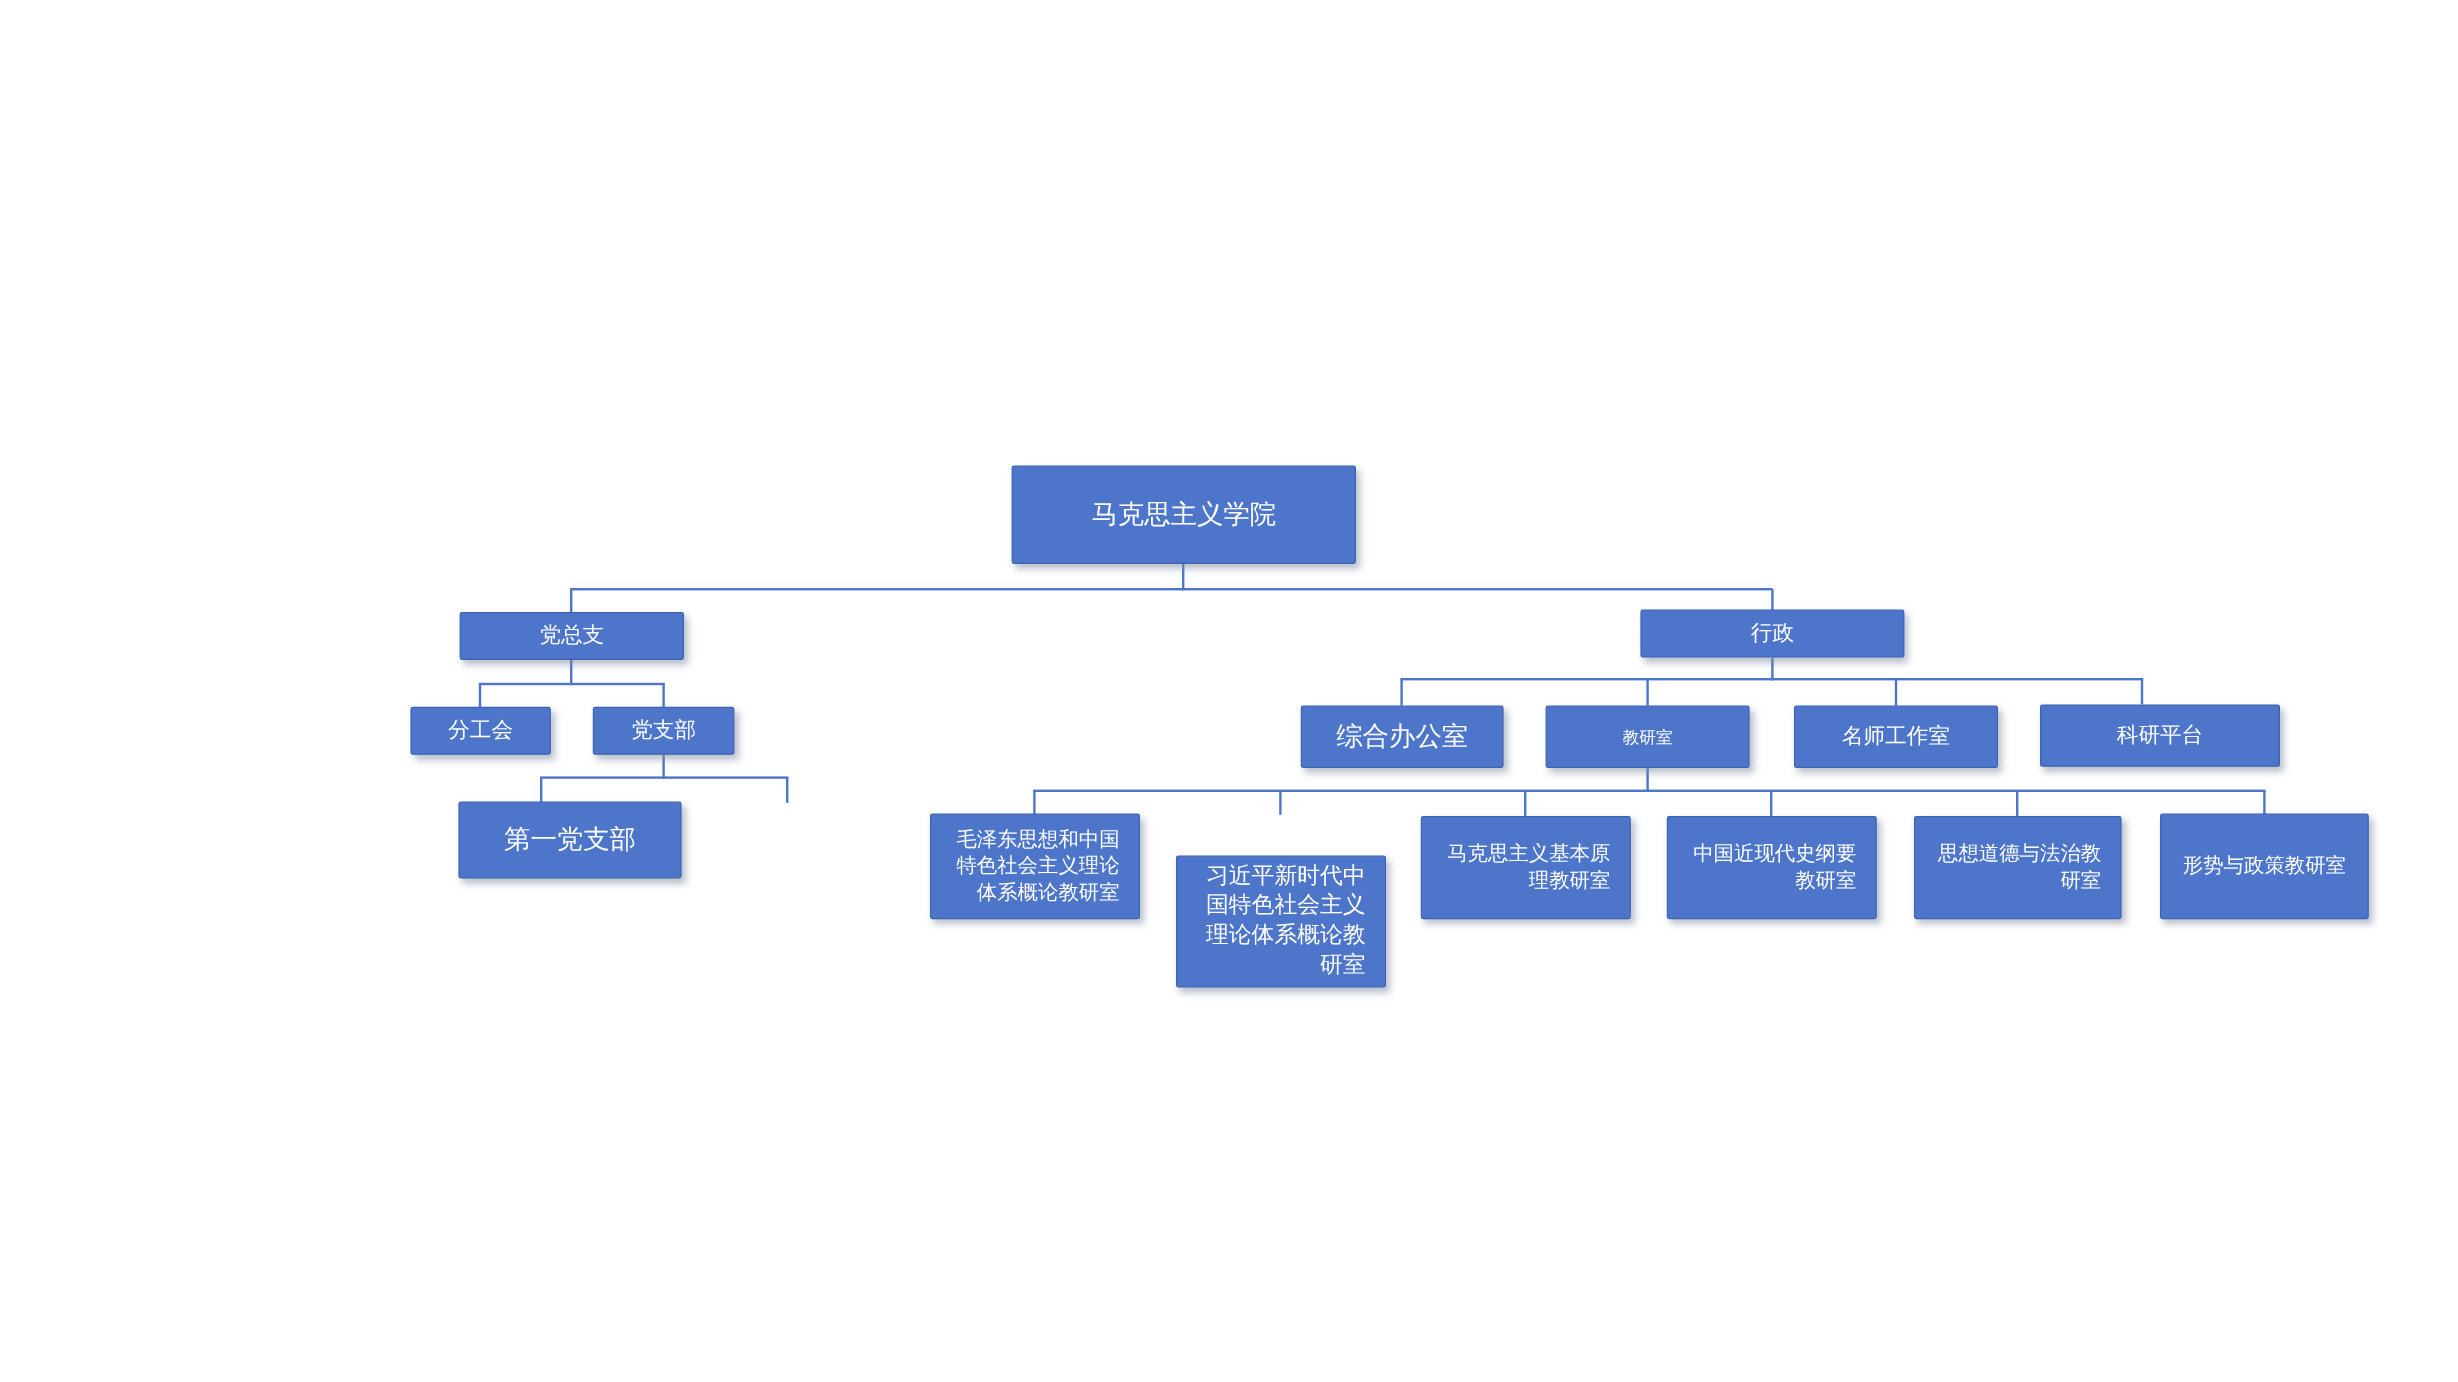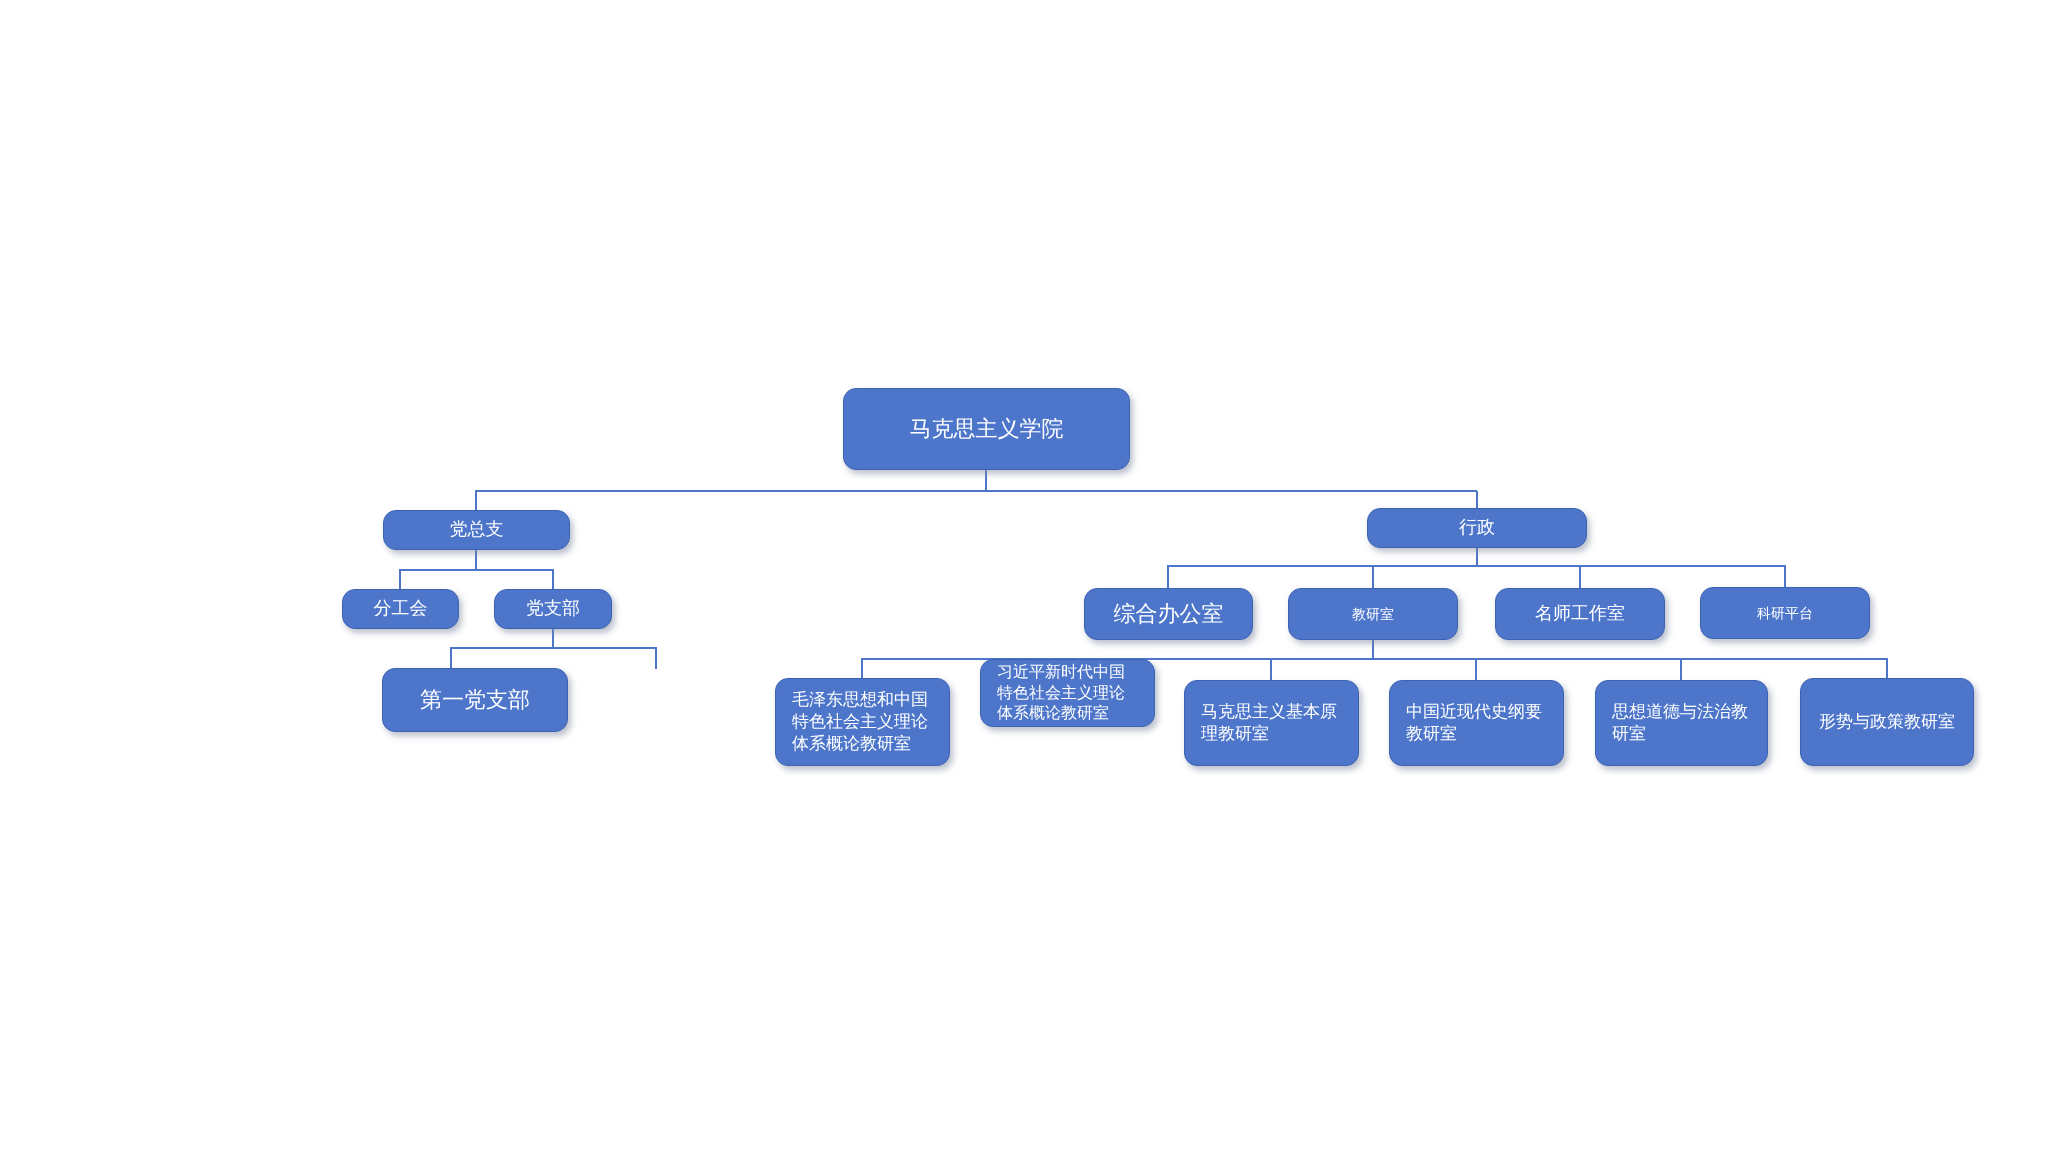--- a/index.html
+++ b/index.html
@@ -15,26 +15,26 @@
     width:2048px;height:1152px;
     background:var(--bg);
     overflow:hidden;
     font-family:"Liberation Sans","DejaVu Sans",sans-serif;
   }
   .node{
     position:absolute;
     box-sizing:border-box;
     background:var(--node-fill);
     border:1px solid var(--node-border);
-    border-radius:13px;
+    border-radius:2px;
     color:var(--node-text);
     display:flex;
     align-items:center;
     justify-content:center;
-    text-align:left;
+    text-align:right;
     line-height:1.3;
     box-shadow:3px 4px 6px rgba(130,140,160,0.55);
     padding:0 16px;
   }
   .vl{
     position:absolute;
     width:2px;
     background:var(--connector);
   }
   .hl{
@@ -91,25 +91,25 @@
 
   <div class="node" style="left:382px;top:668px;width:186px;height:64px;font-size:22px">第一党支部</div>
 
 
   <div class="node" style="left:1084px;top:588px;width:169px;height:52px;font-size:22px">综合办公室</div>
 
   <div class="node" style="left:1288px;top:588px;width:170px;height:52px;font-size:14px">教研室</div>
 
   <div class="node" style="left:1495px;top:588px;width:170px;height:52px;font-size:18px">名师工作室</div>
 
-  <div class="node" style="left:1700px;top:587px;width:170px;height:52px;font-size:14px">科研平台</div>
+  <div class="node" style="left:1700px;top:587px;width:200px;height:52px;font-size:18px">科研平台</div>
 
   <div class="node" style="left:775px;top:678px;width:175px;height:88px;font-size:17px">毛泽东思想和中国特色社会主义理论体系概论教研室</div>
 
-  <div class="node" style="left:980px;top:659px;width:175px;height:68px;font-size:16px">习近平新时代中国特色社会主义理论体系概论教研室</div>
+  <div class="node" style="left:980px;top:713px;width:175px;height:110px;font-size:19px">习近平新时代中国特色社会主义理论体系概论教研室</div>
 
   <div class="node" style="left:1184px;top:680px;width:175px;height:86px;font-size:17px">马克思主义基本原理教研室</div>
 
   <div class="node" style="left:1389px;top:680px;width:175px;height:86px;font-size:17px">中国近现代史纲要教研室</div>
 
   <div class="node" style="left:1595px;top:680px;width:173px;height:86px;font-size:17px">思想道德与法治教研室</div>
 
   <div class="node" style="left:1800px;top:678px;width:174px;height:88px;font-size:17px">形势与政策教研室</div>
 
 </div>

